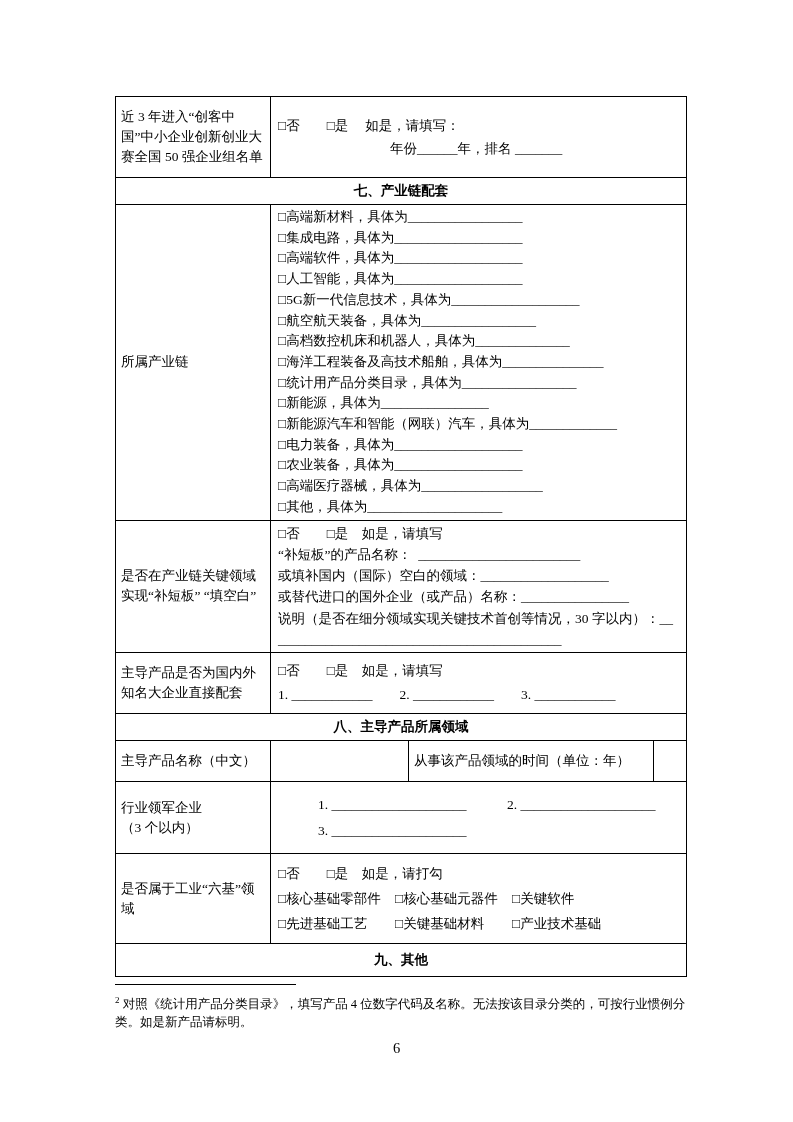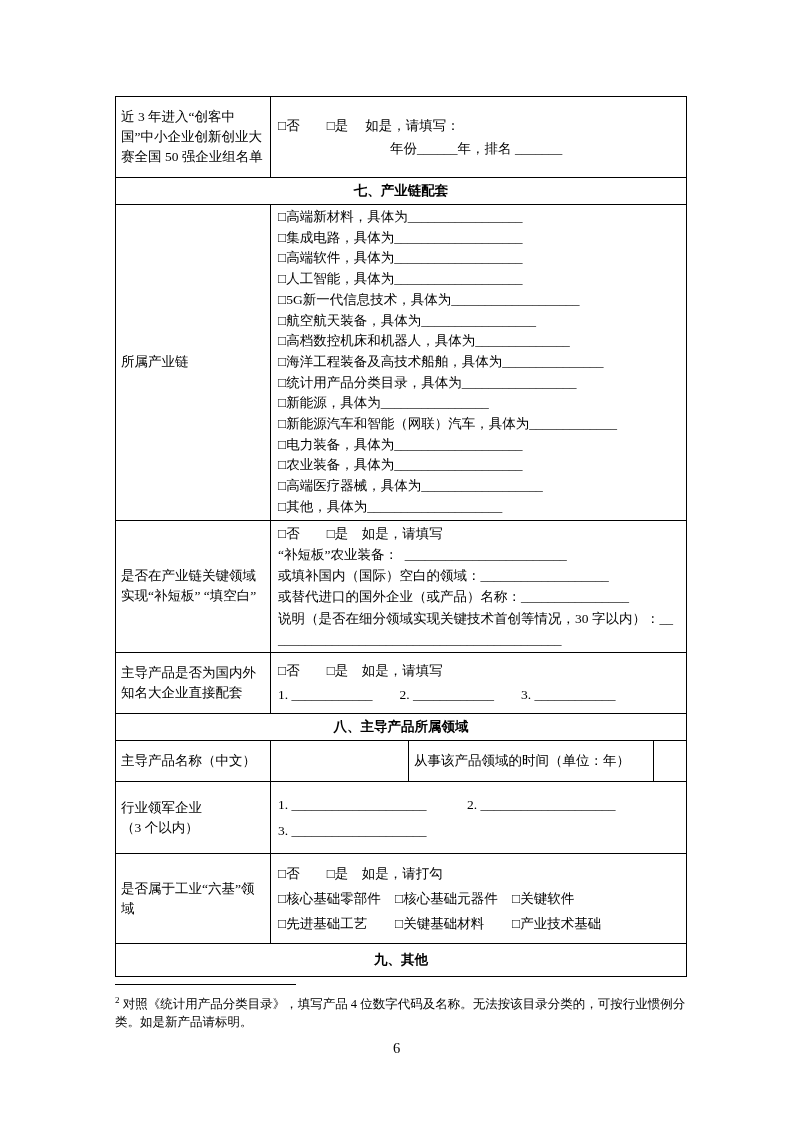--- a/index.html
+++ b/index.html
@@ -35,21 +35,21 @@
   tr.r-pcat     { height: 26px; }
   tr.r-lead     { height: 72px; }
   tr.r-six      { height: 90px; }
   tr.r-sec9     { height: 33px; }
 
   .chain-list .line { line-height: 20.7px; }
   .short-lines .line { line-height: 21.3px; }
   .support-lines .line { line-height: 24px; }
   .contest-lines .line { line-height: 23px; }
   .contest-indent { padding-left: 112px; }
-  .lead-lines .line { line-height: 26px; }
+  .lead-lines .line { line-height: 26px; margin-left: 40px; }
 
   .six-head { line-height: 25px; white-space: pre-wrap; }
   .six-grid {
     display: grid; grid-template-columns: 117px 117px auto;
     line-height: 25px; white-space: pre-wrap;
   }
 
   sup.fnref { font-size: 9px; vertical-align: super; line-height: 0; }
 
   .footnote-rule {
@@ -109,21 +109,21 @@
         <div class="line">□农业装备，具体为___________________</div>
         <div class="line">□高端医疗器械，具体为__________________</div>
         <div class="line">□其他，具体为____________________</div>
       </td>
     </tr>
 
     <tr class="r-short">
       <td class="label-cell">是否在产业链关键领域实现“补短板” “填空白”</td>
       <td class="content-cell short-lines" colspan="3">
         <div class="line">□否　　□是　如是，请填写</div>
-        <div class="line">“补短板”农业装备：  ________________________</div>
+        <div class="line">“补短板”的产品名称：  ________________________</div>
         <div class="line">或填补国内（国际）空白的领域：___________________</div>
         <div class="line">或替代进口的国外企业（或产品）名称：________________</div>
         <div class="line">说明（是否在细分领域实现关键技术首创等情况，30 字以内）：__</div>
         <div class="line">__________________________________________</div>
       </td>
     </tr>
 
     <tr class="r-support">
       <td class="label-cell">主导产品是否为国内外知名大企业直接配套</td>
       <td class="content-cell support-lines" colspan="3">

